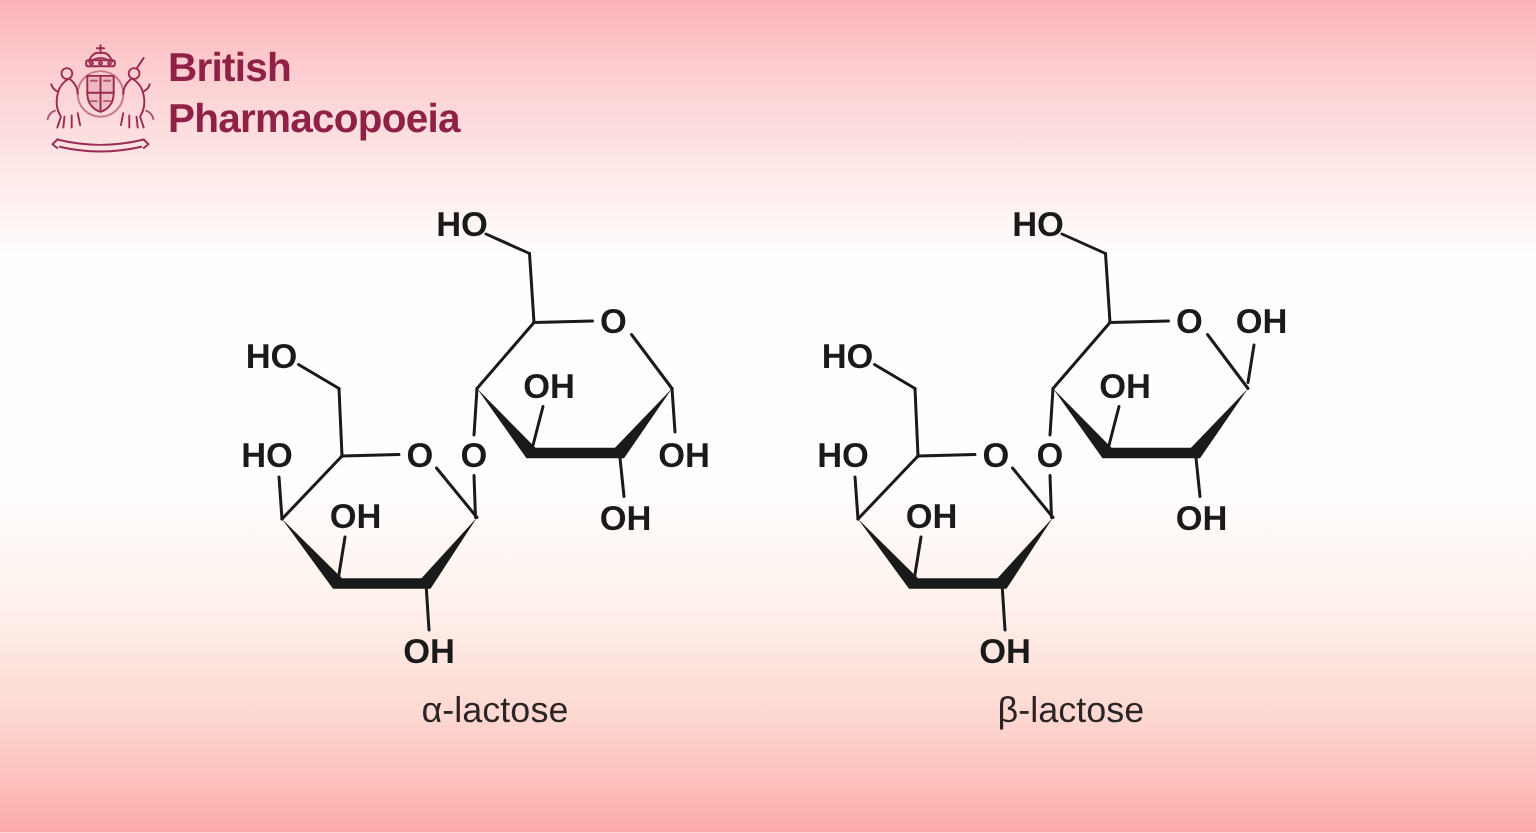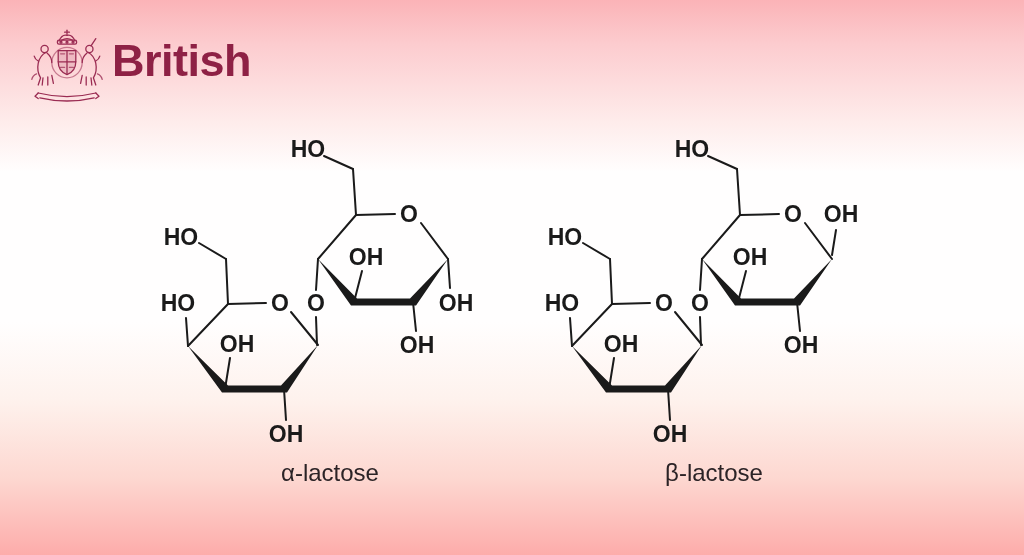--- a/index.html
+++ b/index.html
@@ -9,22 +9,22 @@
   }
   .page{
     position:relative;width:1024px;height:555px;
     background:linear-gradient(180deg,
       #fbb3b7 0%, #fccccf 8%, #feeceb 22%, #fffefe 31%,
       #fffefe 58%, #fef2ed 72%, #fdd8d1 86%, #fdacaa 100%);
   }
   .logo{position:absolute;left:27px;top:28px;display:flex;align-items:flex-start;}
   .crest{width:80px;height:82px;}
   .logo-text{
-    position:absolute;left:85px;top:16px;
-    font-weight:700;font-size:45px;line-height:34px;
+    position:absolute;left:85px;top:0;
+    font-weight:700;font-size:27px;line-height:34px;
     color:#8e2145;letter-spacing:-0.5px;white-space:nowrap;
   }
   .mol-canvas{position:absolute;left:0;top:0;}
   .bond{stroke:#1a1a1a;stroke-width:2;stroke-linecap:round;fill:none;}
   .wedge{fill:#1a1a1a;stroke:none;}
   .atom{
     font-family:"Liberation Sans", sans-serif;
     font-size:23px;font-weight:700;fill:#1a1a1a;text-anchor:middle;
   }
   .caption{
@@ -72,20 +72,21 @@
         <path class="crest-line" d="M88 56 q5 2 6 7" opacity="0.8"></path>
       </g>
       <g>
         <path class="crest-line" d="M14 80 q36 9 72 0"></path>
         <path class="crest-line" d="M16 86 q34 8 68 0"></path>
         <path class="crest-line" d="M14 80 l-4 4 l4 3 M86 80 l4 4 l-4 3"></path>
       </g>
     </svg>
     <div class="logo-text">
       <div>British</div>
+      <div>Pharmacopoeia</div>
     </div>
   </div>
 
   <svg class="mol-canvas" width="1024" height="555" viewBox="0 0 1024 555">
 
     <g>
       <g>
 
         <g>
           <line class="bond" x1="199" y1="243" x2="226" y2="259"></line>

